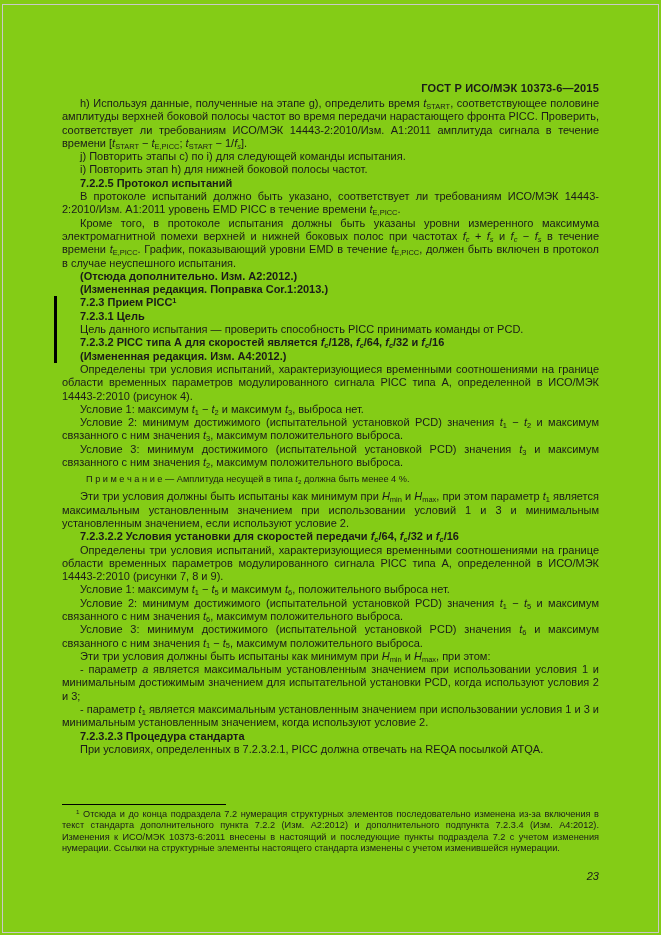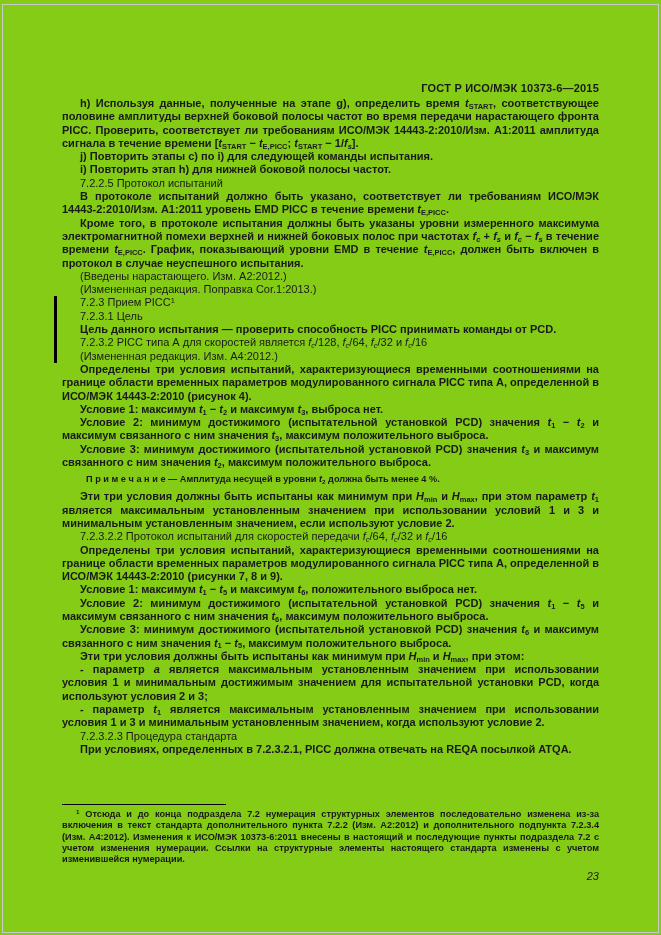--- a/index.html
+++ b/index.html
@@ -32,23 +32,22 @@
     left: 62px;
     width: 537px;
   }
   .para {
     margin: 0;
     font-size: 11px;
     line-height: 13.3px;
     text-align: justify;
     text-indent: 18px;
     position: relative;
-    font-weight: bold;
   }
-  .para.b { font-weight: 400; }
+  .para.b { font-weight: 700; }
   .para.note {
     font-size: 9.2px;
     line-height: 11px;
     margin: 5px 0 5px 0;
     text-indent: 24px;
   }
   .para.fn {
     font-size: 9.2px;
     line-height: 11.3px;
     text-indent: 14px;
@@ -92,34 +91,34 @@
 
   <div class="header">ГОСТ Р ИСО/МЭК 10373-6—2015</div>
 
   <div class="content">
       <p class="para"><span>h) Используя данные, полученные на этапе g), определить время </span><span class="it">t</span><span class="sub">START</span><span>, соответствующее половине амплитуды верхней боковой полосы частот во время передачи нарастающего фронта PICC. Проверить, соответствует ли требованиям ИСО/МЭК 14443-2:2010/Изм. А1:2011 амплитуда сигнала в течение времени [</span><span class="it">t</span><span class="sub">START</span><span> − </span><span class="it">t</span><span class="sub">E,PICC</span><span>; </span><span class="it">t</span><span class="sub">START</span><span> − 1/</span><span class="it">f</span><span class="it sub">s</span><span>].</span></p>
       <p class="para"><span>j) Повторить этапы c) по i) для следующей команды испытания.</span></p>
       <p class="para"><span>i) Повторить этап h) для нижней боковой полосы частот.</span></p>
       <p class="para b"><span>7.2.2.5 Протокол испытаний</span></p>
       <p class="para"><span>В протоколе испытаний должно быть указано, соответствует ли требованиям ИСО/МЭК 14443-2:2010/Изм. А1:2011 уровень EMD PICC в течение времени </span><span class="it">t</span><span class="sub">E,PICC</span><span>.</span></p>
       <p class="para"><span>Кроме того, в протоколе испытания должны быть указаны уровни измеренного максимума электромагнитной помехи верхней и нижней боковых полос при частотах </span><span class="it">f</span><span class="it sub">c</span><span> + </span><span class="it">f</span><span class="it sub">s</span><span> и </span><span class="it">f</span><span class="it sub">c</span><span> − </span><span class="it">f</span><span class="it sub">s</span><span> в течение времени </span><span class="it">t</span><span class="sub">E,PICC</span><span>. График, показывающий уровни EMD в течение </span><span class="it">t</span><span class="sub">E,PICC</span><span>, должен быть включен в протокол в случае неуспешного испытания.</span></p>
-      <p class="para b"><span>(Введены нарастающего. Изм. А2:2012.)</span></p>
+      <p class="para b"><span>(Отсюда дополнительно. Изм. А2:2012.)</span></p>
       <p class="para b"><span>(Измененная редакция. Поправка Cor.1:2013.)</span></p>
       <p class="para b bar"><span>7.2.3 Прием PICC</span><span class="sup">1</span></p>
       <p class="para b bar"><span>7.2.3.1 Цель</span></p>
       <p class="para  bar"><span>Цель данного испытания — проверить способность PICC принимать команды от PCD.</span></p>
       <p class="para b bar"><span>7.2.3.2 PICC типа А для скоростей является </span><span class="it">f</span><span class="it sub">c</span><span>/128, </span><span class="it">f</span><span class="it sub">c</span><span>/64, </span><span class="it">f</span><span class="it sub">c</span><span>/32 и </span><span class="it">f</span><span class="it sub">c</span><span>/16</span></p>
       <p class="para b bar"><span>(Измененная редакция. Изм. А4:2012.)</span></p>
       <p class="para"><span>Определены три условия испытаний, характеризующиеся временными соотношениями на границе области временных параметров модулированного сигнала PICC типа А, определенной в ИСО/МЭК 14443-2:2010 (рисунок 4).</span></p>
       <p class="para"><span>Условие 1: максимум </span><span class="it">t</span><span class="sub">1</span><span> − </span><span class="it">t</span><span class="sub">2</span><span> и максимум </span><span class="it">t</span><span class="sub">3</span><span>, выброса нет.</span></p>
       <p class="para"><span>Условие 2: минимум достижимого (испытательной установкой PCD) значения </span><span class="it">t</span><span class="sub">1</span><span> − </span><span class="it">t</span><span class="sub">2</span><span> и максимум связанного с ним значения </span><span class="it">t</span><span class="sub">3</span><span>, максимум положительного выброса.</span></p>
       <p class="para"><span>Условие 3: минимум достижимого (испытательной установкой PCD) значения </span><span class="it">t</span><span class="sub">3</span><span> и максимум связанного с ним значения </span><span class="it">t</span><span class="sub">2</span><span>, максимум положительного выброса.</span></p>
-      <p class="para note"><span>П р и м е ч а н и е — Амплитуда несущей в уровни </span><span class="it">t</span><span class="sub">2</span><span> должна быть менее 4 %.</span></p>
+      <p class="para note"><span>П р и м е ч а н и е — Амплитуда несущей в типа </span><span class="it">t</span><span class="sub">2</span><span> должна быть менее 4 %.</span></p>
       <p class="para"><span>Эти три условия должны быть испытаны как минимум при </span><span class="it">H</span><span class="sub">min</span><span> и </span><span class="it">H</span><span class="sub">max</span><span>, при этом параметр </span><span class="it">t</span><span class="sub">1</span><span> является максимальным установленным значением при использовании условий 1 и 3 и минимальным установленным значением, если используют условие 2.</span></p>
-      <p class="para b"><span>7.2.3.2.2 Протокол испытаний для скоростей передачи </span><span class="it">f</span><span class="it sub">c</span><span>/64, </span><span class="it">f</span><span class="it sub">c</span><span>/32 и </span><span class="it">f</span><span class="it sub">c</span><span>/16</span></p>
+      <p class="para b"><span>7.2.3.2.2 Условия установки для скоростей передачи </span><span class="it">f</span><span class="it sub">c</span><span>/64, </span><span class="it">f</span><span class="it sub">c</span><span>/32 и </span><span class="it">f</span><span class="it sub">c</span><span>/16</span></p>
       <p class="para"><span>Определены три условия испытаний, характеризующиеся временными соотношениями на границе области временных параметров модулированного сигнала PICC типа А, определенной в ИСО/МЭК 14443-2:2010 (рисунки 7, 8 и 9).</span></p>
       <p class="para"><span>Условие 1: максимум </span><span class="it">t</span><span class="sub">1</span><span> − </span><span class="it">t</span><span class="sub">5</span><span> и максимум </span><span class="it">t</span><span class="sub">6</span><span>, положительного выброса нет.</span></p>
       <p class="para"><span>Условие 2: минимум достижимого (испытательной установкой PCD) значения </span><span class="it">t</span><span class="sub">1</span><span> − </span><span class="it">t</span><span class="sub">5</span><span> и максимум связанного с ним значения </span><span class="it">t</span><span class="sub">6</span><span>, максимум положительного выброса.</span></p>
       <p class="para"><span>Условие 3: минимум достижимого (испытательной установкой PCD) значения </span><span class="it">t</span><span class="sub">6</span><span> и максимум связанного с ним значения </span><span class="it">t</span><span class="sub">1</span><span> − </span><span class="it">t</span><span class="sub">5</span><span>, максимум положительного выброса.</span></p>
       <p class="para"><span>Эти три условия должны быть испытаны как минимум при </span><span class="it">H</span><span class="sub">min</span><span> и </span><span class="it">H</span><span class="sub">max</span><span>, при этом:</span></p>
       <p class="para"><span>- параметр </span><span class="it">a</span><span> является максимальным установленным значением при использовании условия 1 и минимальным достижимым значением для испытательной установки PCD, когда используют условия 2 и 3;</span></p>
       <p class="para"><span>- параметр </span><span class="it">t</span><span class="sub">1</span><span> является максимальным установленным значением при использовании условия 1 и 3 и минимальным установленным значением, когда используют условие 2.</span></p>
       <p class="para b"><span>7.2.3.2.3 Процедура стандарта</span></p>
       <p class="para"><span>При условиях, определенных в 7.2.3.2.1, PICC должна отвечать на REQA посылкой ATQA.</span></p>
     </div>

